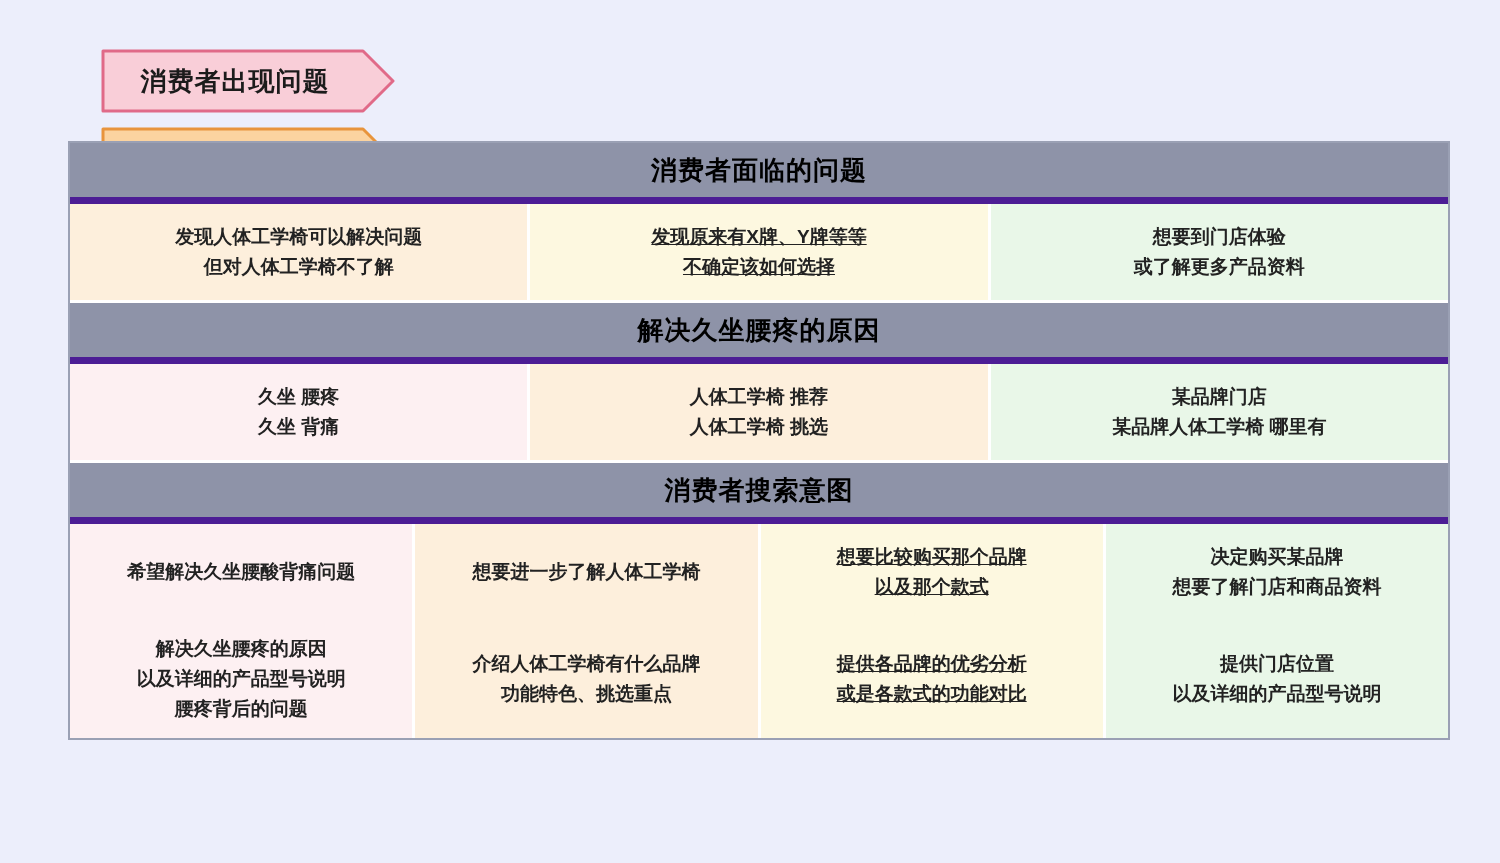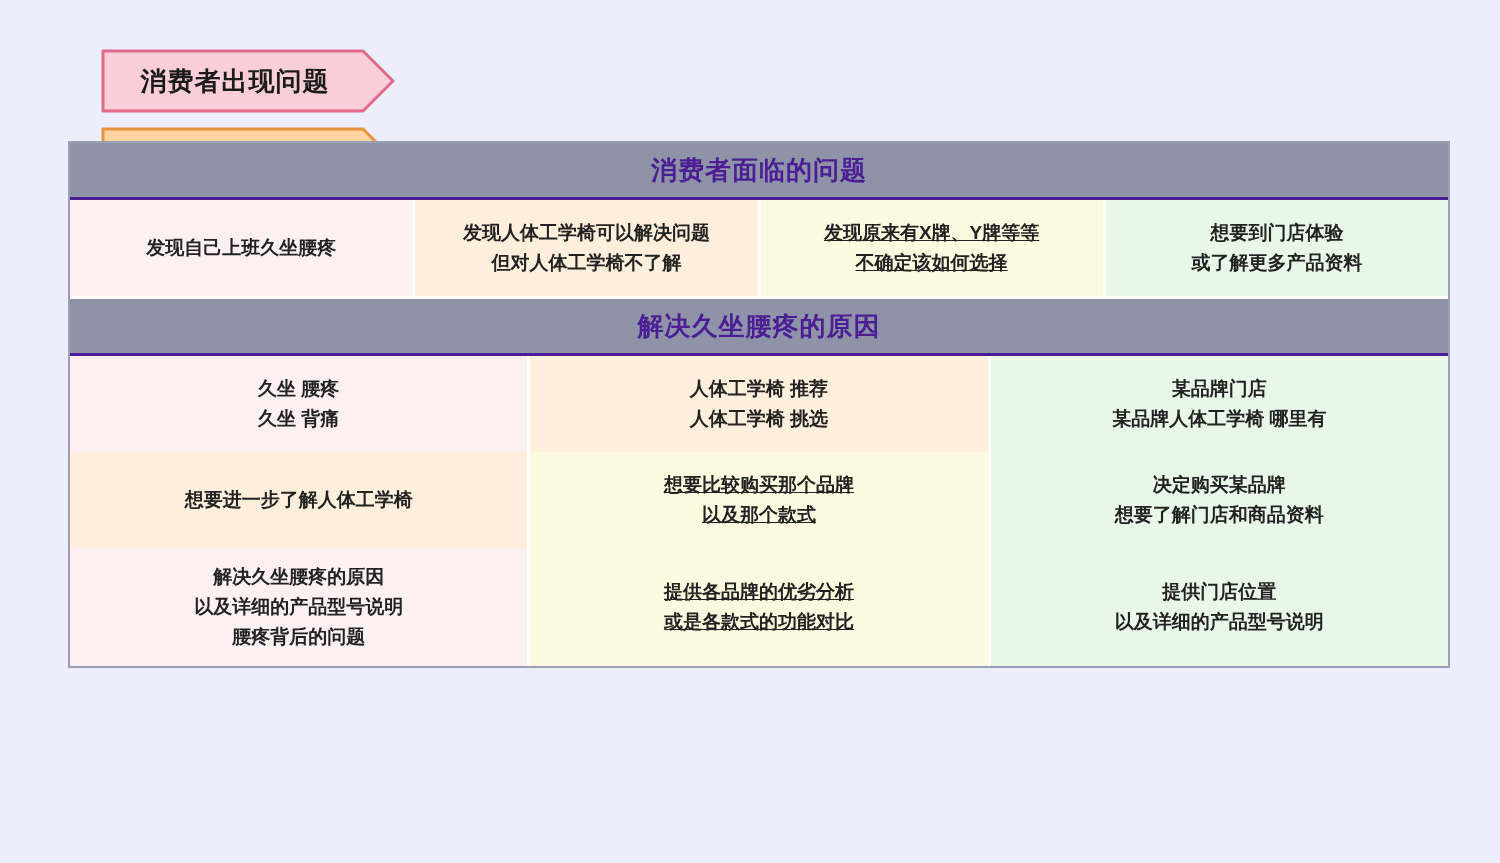--- a/index.html
+++ b/index.html
@@ -103,28 +103,28 @@
     left: 68px;
     top: 141px;
     width: 1382px;
     border: 2px solid #9aa0b4;
     background: #ffffff;
     box-sizing: border-box;
   }
   .band {
     height: 54px;
     background: #8e93a8;
-    color: #4c1d95;
+    color: #000000;
     display: flex;
     align-items: center;
     justify-content: center;
     font-size: 26px;
     font-weight: bold;
     letter-spacing: 1px;
-    border-bottom: 3px solid #4c1d95;
+    border-bottom: 7px solid #4c1d95;
     border-top: 3px solid #ffffff;
   }
   .band.first { border-top: none; }
   .row {
     display: flex;
     border-bottom: 0;
   }
   .cell {
     flex: 1 1 0;
     min-height: 96px;
@@ -183,51 +183,54 @@
         <path d="M3,3 L263,3 L293,33 L263,63 L3,63 Z" fill="#c7e9c3" stroke="#6cbb68" stroke-width="3" stroke-linejoin="round"></path>
       </svg>
       <div class="label">决定购买</div>
     </div>
   </div>
 
   <div class="table">
 
     <div class="band first">消费者面临的问题</div>
     <div class="row">
-      <div class="cell c1">发现自己上班久坐腰疼</div>
       <div class="cell c2">发现人体工学椅可以解决问题
 但对人体工学椅不了解</div>
       <div class="cell c3">发现原来有X牌、Y牌等等
 不确定该如何选择</div>
       <div class="cell c4">想要到门店体验
 或了解更多产品资料</div>
     </div>
 
     <div class="band">解决久坐腰疼的原因</div>
     <div class="row">
       <div class="cell c1">久坐 腰疼
 久坐 背痛</div>
       <div class="cell c2">人体工学椅 推荐
 人体工学椅 挑选</div>
       <div class="cell c4">某品牌门店
 某品牌人体工学椅 哪里有</div>
     </div>
 
+    <div class="band">消费者搜索意图</div>
     <div class="row">
+      <div class="cell c1">希望解决久坐腰酸背痛问题</div>
       <div class="cell c2">想要进一步了解人体工学椅</div>
       <div class="cell c3">想要比较购买那个品牌
 以及那个款式</div>
       <div class="cell c4">决定购买某品牌
 想要了解门店和商品资料</div>
     </div>
 
     <div class="row tall">
       <div class="cell c1">解决久坐腰疼的原因
 以及详细的产品型号说明
 腰疼背后的问题</div>
+      <div class="cell c2">介绍人体工学椅有什么品牌
+功能特色、挑选重点</div>
       <div class="cell c3">提供各品牌的优劣分析
 或是各款式的功能对比</div>
       <div class="cell c4">提供门店位置
 以及详细的产品型号说明</div>
     </div>
 
   </div>
 </div>
 
 </body></html>

